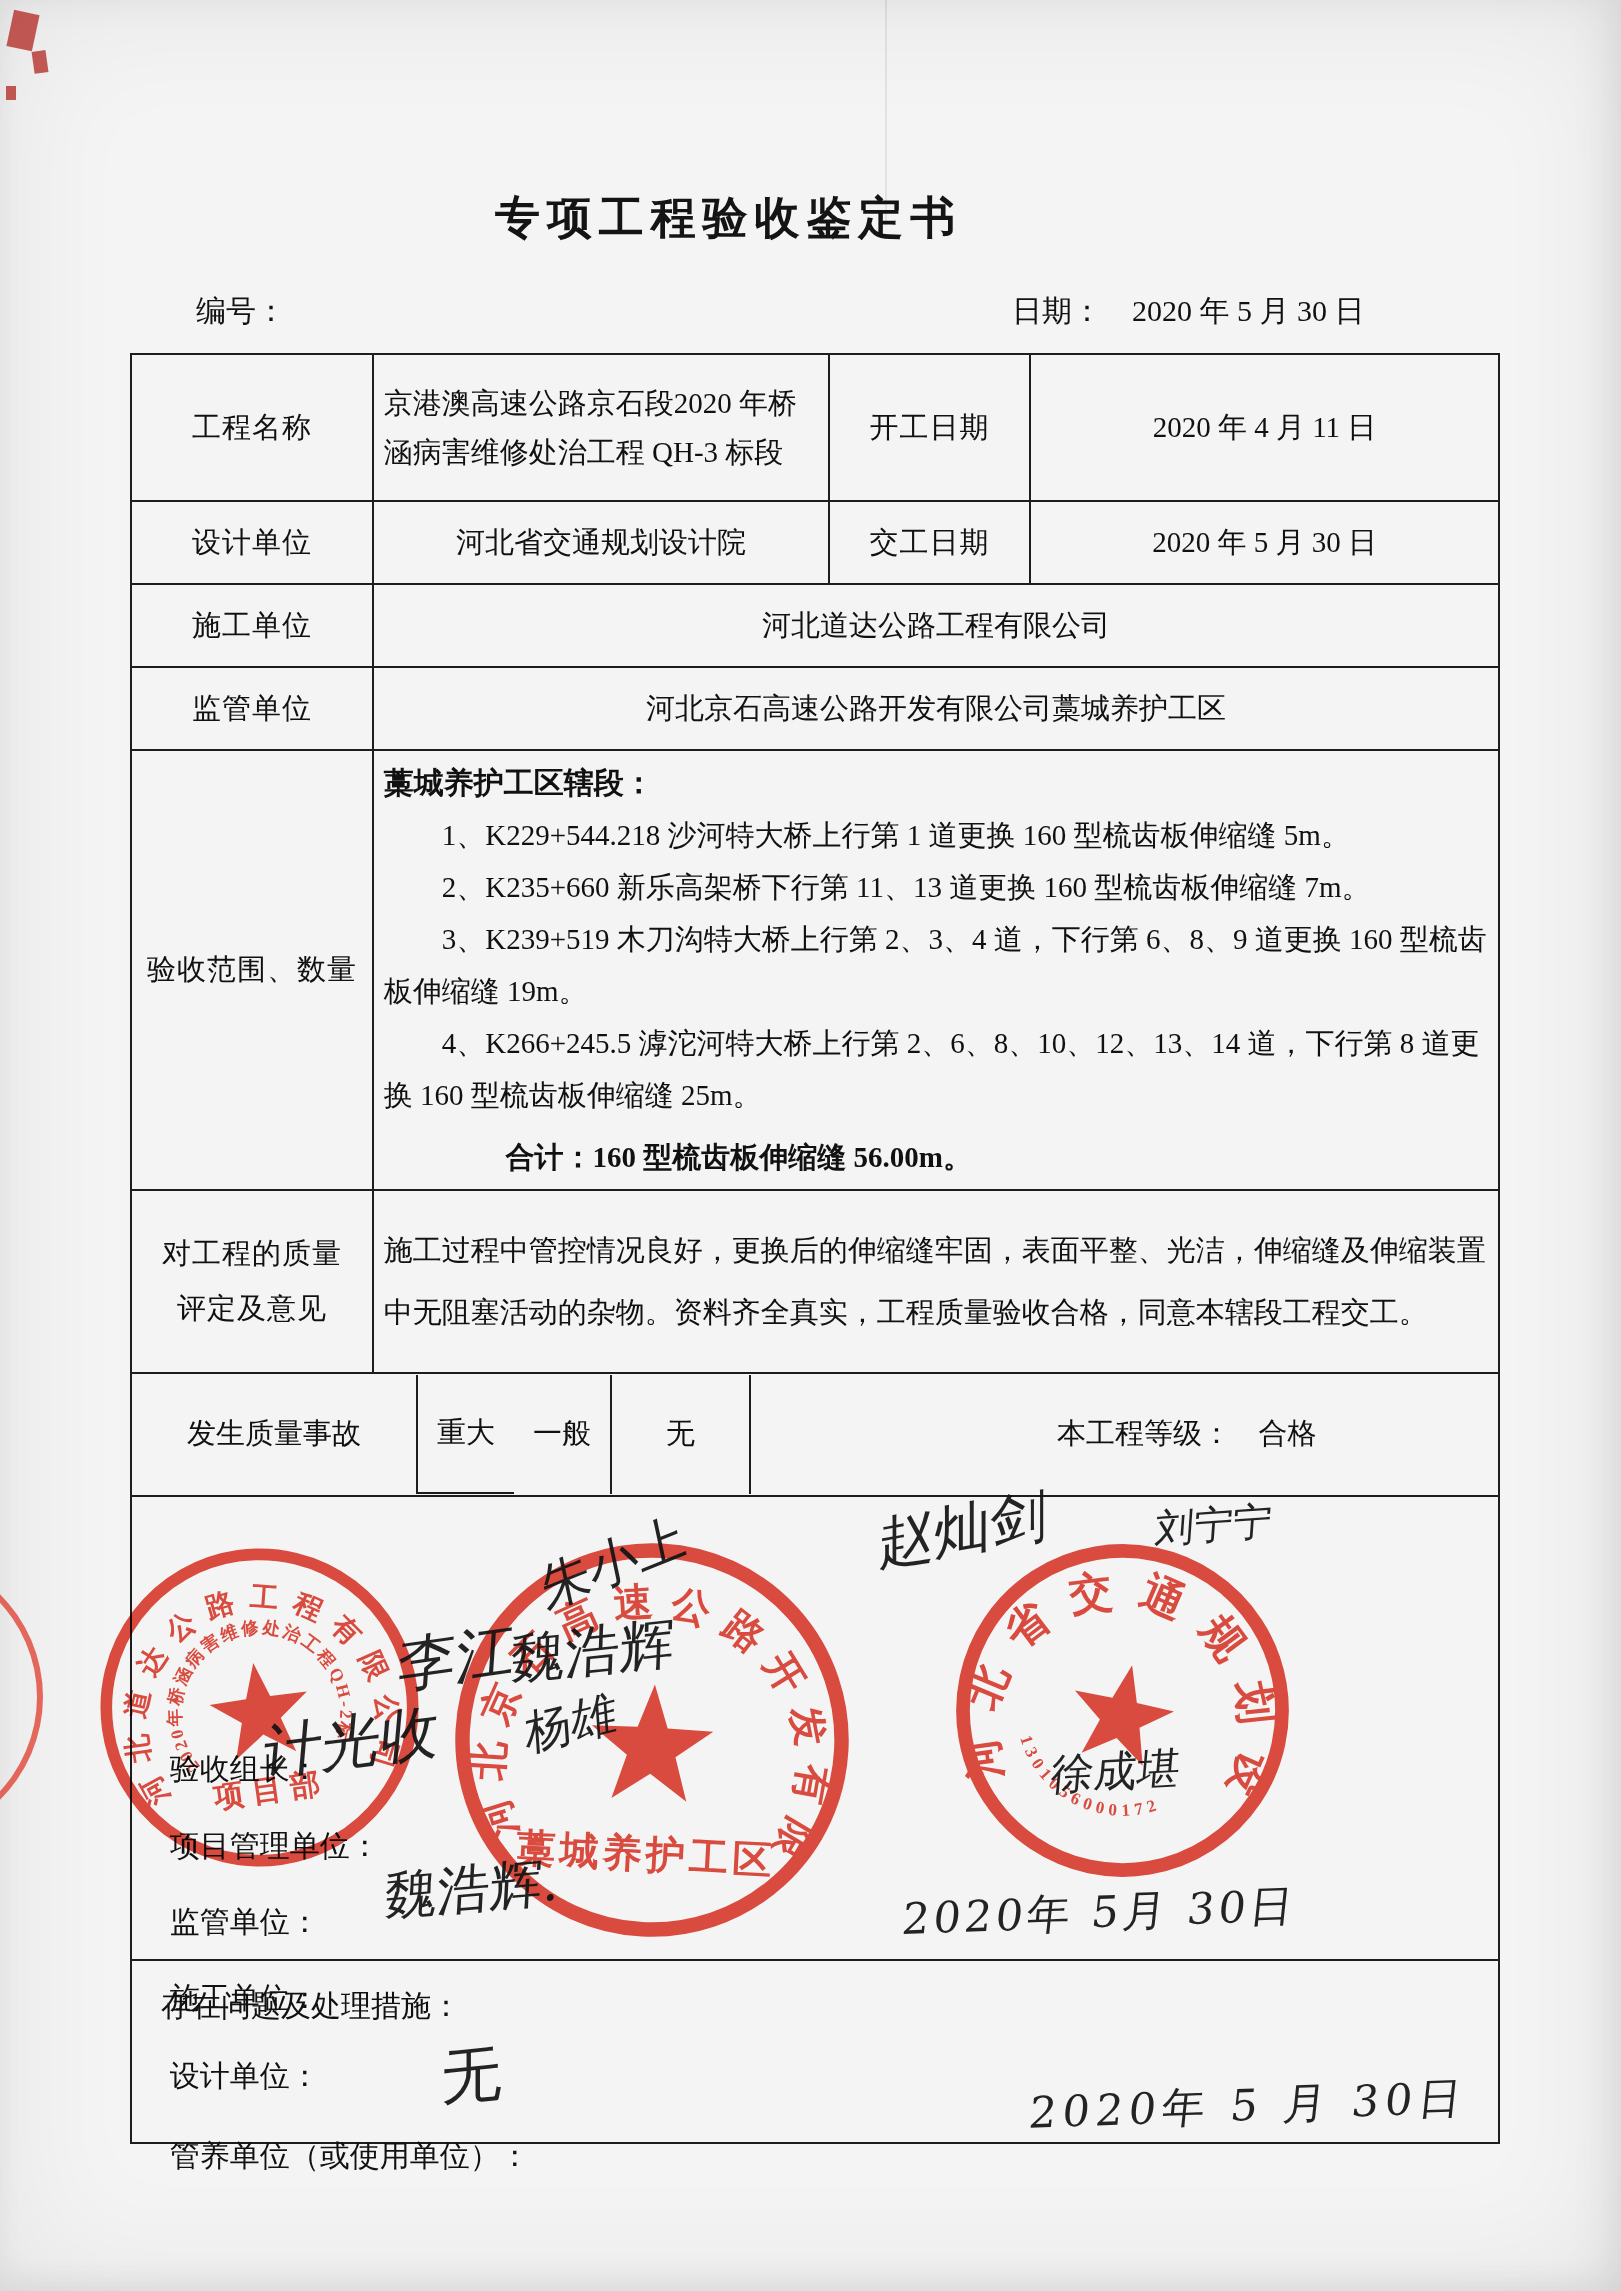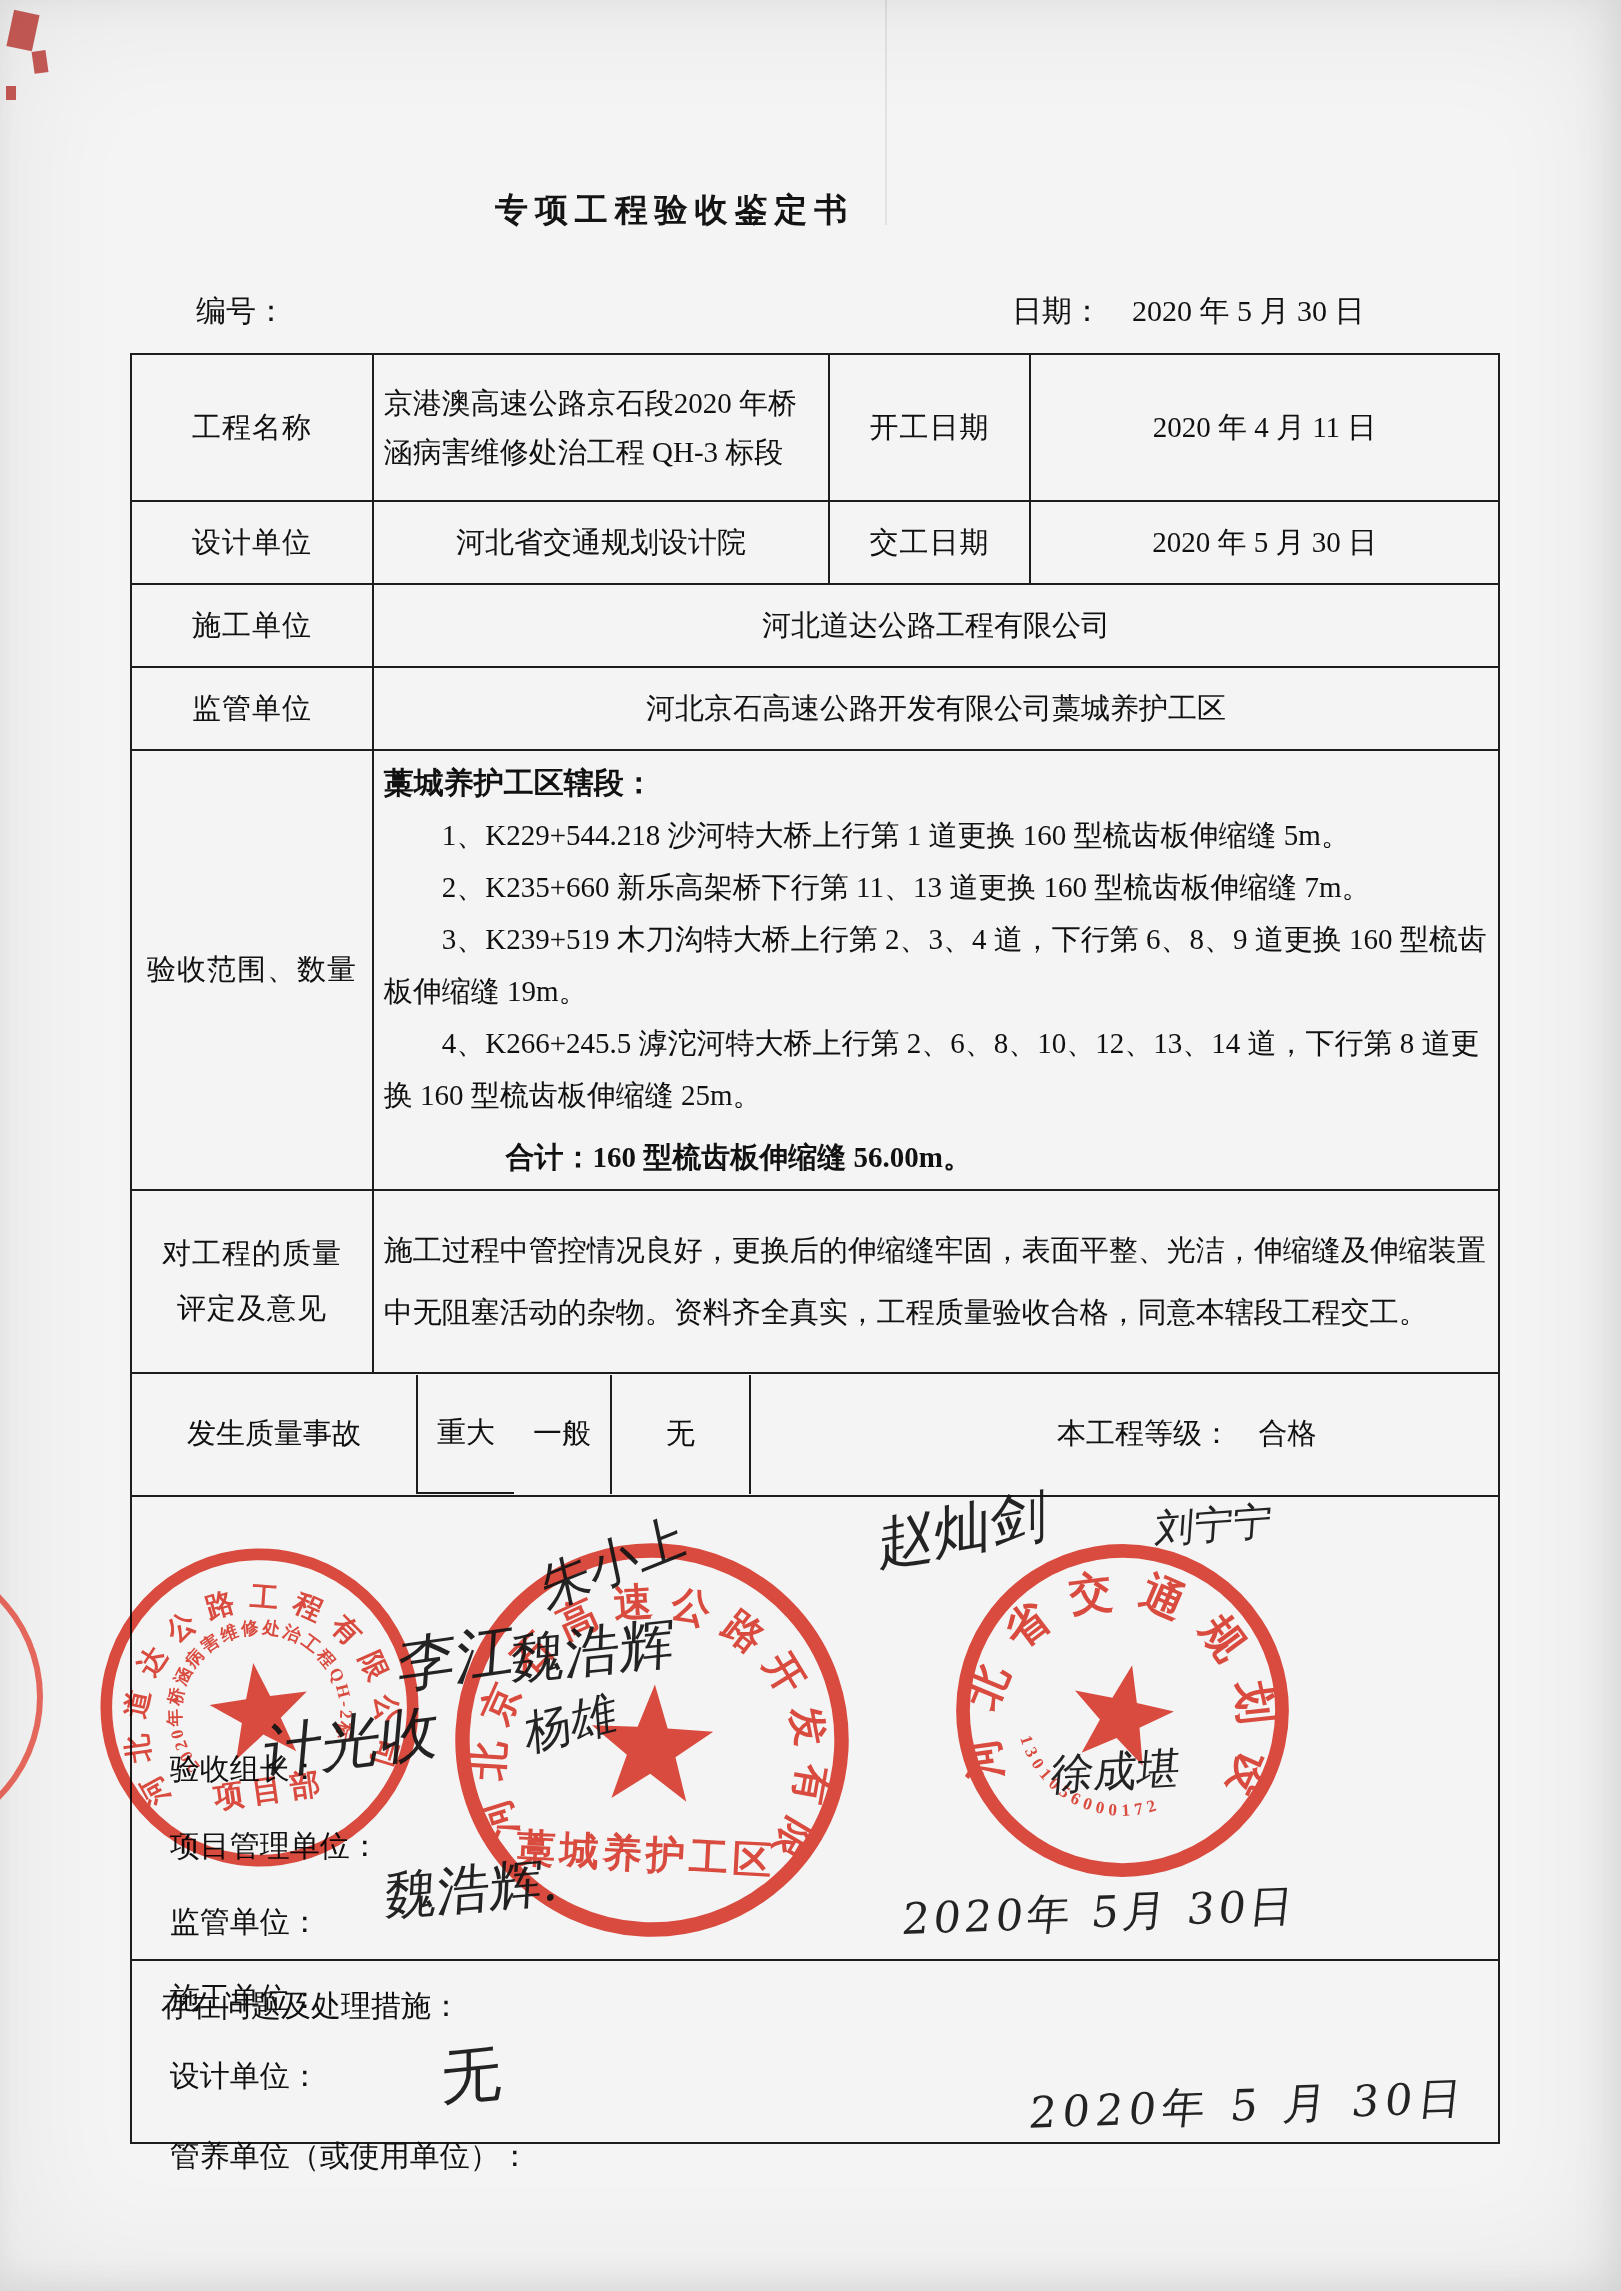--- a/index.html
+++ b/index.html
@@ -5,21 +5,21 @@
   html,body{margin:0;padding:0;background:#d9d9db;}
   .page{
     position:relative;width:1621px;height:2292px;margin:0 auto;
     background:#f4f4f5;
     box-shadow:inset 0 0 137px rgba(0,0,0,.07), inset -17.6px 0 39px rgba(0,0,0,.05), inset 0 -13.7px 29px rgba(0,0,0,.04);
     font-family:"Liberation Serif", serif;color:#111;overflow:hidden;
   }
   .fold{position:absolute;left:885px;top:0;width:2px;height:225px;background:rgba(0,0,0,.07);}
   .speck{position:absolute;background:#b5312a;opacity:.8;}
   .bleed-stamp{position:absolute;left:-263px;top:1549px;width:294px;height:284px;border:6.9px solid rgba(224,58,43,.75);border-radius:50%;}
-  .title{position:absolute;left:495px;top:188px;font-size:33px;font-weight:bold;letter-spacing:6.9px;color:#141414;}
+  .title{position:absolute;left:495px;top:188px;font-size:45px;font-weight:bold;letter-spacing:6.9px;color:#141414;}
   .meta{position:absolute;top:291px;left:0;width:100%;font-size:30px;}
   .meta .serial{position:absolute;left:196px;}
   .meta .date-l{position:absolute;left:1012px;}
   .meta .date-v{position:absolute;left:1132px;}
 
   table.doc{position:absolute;left:130px;top:353px;width:1367px;border-collapse:collapse;table-layout:fixed;border:2.9px solid #161616;}
   table.doc td{border:2px solid #1d1d1d;font-size:29px;vertical-align:middle;padding:5.9px 9.8px;}
   td.lab{text-align:center;letter-spacing:1px;margin-top:39px;}
   td.val{text-align:center;}
   .r1{height:147px}.r2{height:83px}.r3{height:83px}.r4{height:83px}

